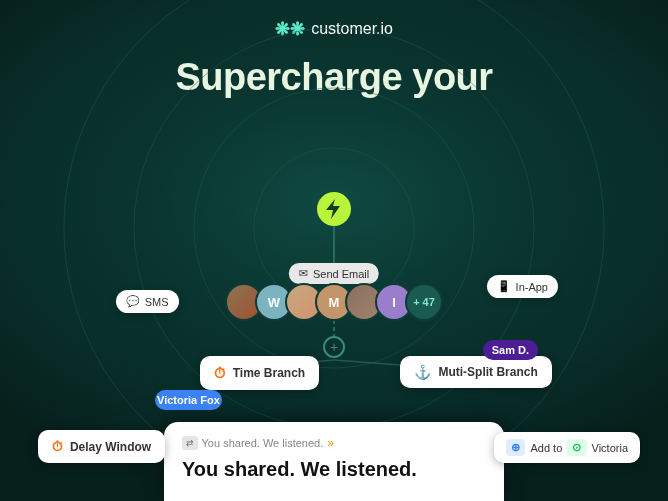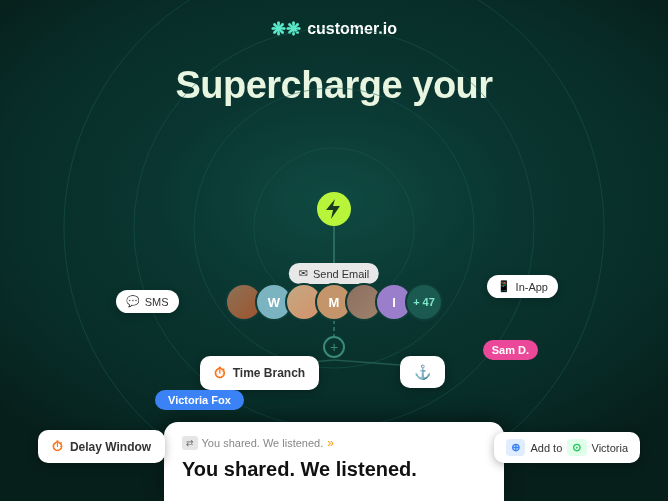--- a/index.html
+++ b/index.html
@@ -38,21 +38,21 @@
       font-weight: 500;
     }
 
     .headline {
       color: #e8f5e0;
       font-size: 38px;
       font-weight: 700;
       text-align: left;
       line-height: 1.15;
       letter-spacing: -0.5px;
-      margin-top: 20px;
+      margin-top: 12px;
       max-width: 560px;
     }
 
     
     .lightning {
       position: absolute;
       top: 192px;
       left: 50%;
       transform: translateX(-50%);
       width: 34px;
@@ -257,32 +257,32 @@
 
     
     .victoria-label {
       position: absolute;
       top: 390px;
       left: 155px;
       background: #3b82f6;
       color: #fff;
       font-size: 11px;
       font-weight: 600;
-      padding: 4px 13px;
+      padding: 4px 2px;
       border-radius: 20px;
       z-index: 11;
       white-space: nowrap;
     }
 
     
     .sam-label {
       position: absolute;
       top: 340px;
       right: 130px;
-      background: #ec4899;
+      background: #4c1d95;
       color: #fff;
       font-size: 11px;
       font-weight: 600;
       padding: 4px 9px;
       border-radius: 20px;
       z-index: 11;
       white-space: nowrap;
     }
 
     
@@ -359,21 +359,21 @@
   <line x1="334" y1="278" x2="334" y2="337" stroke="#2a6b5e" stroke-width="2" stroke-dasharray="4,3"></line>
 
   <line x1="334" y1="360" x2="278" y2="365" stroke="#2a6b5e" stroke-width="1.5" opacity="0.7"></line>
 
   <line x1="334" y1="360" x2="400" y2="365" stroke="#2a6b5e" stroke-width="1.5" opacity="0.7"></line>
 </svg>
 
 <div class="header">
   <div class="logo">
     <span style="color:#5be8c8; font-size:18px; font-weight:900;">❋❋</span>
-    <span style="font-size:16px; font-weight:700; color:#fff;">customer.io</span>
+    <span style="font-size:16px; font-weight:400; color:#fff;">customer.io</span>
   </div>
   <h1 class="headline">
     <span>Supercharge your</span><br>
   </h1>
 </div>
 
 <div class="lightning">
   <svg width="16" height="20" viewBox="0 0 16 20" fill="none">
     <path d="M9 0L0 11h7l-2 9 9-13H7z" fill="#1a3a20"></path>
   </svg>
@@ -406,20 +406,21 @@
   <span>In-App</span>
 </div>
 
 <div class="time-delay-pill">
   <span style="color:#f97316; font-size:15px;">⏱</span>
   <span>Time Branch</span>
 </div>
 
 <div class="multi-split-pill">
   <span style="color:#14b8a6; font-size:14px;">⚓</span>
+  <span>Muti-Split Branch</span>
 </div>
 
 <div class="victoria-label">
   <span>Victoria Fox</span>
 </div>
 
 <div class="sam-label">
   <span>Sam D.</span>
 </div>
 

